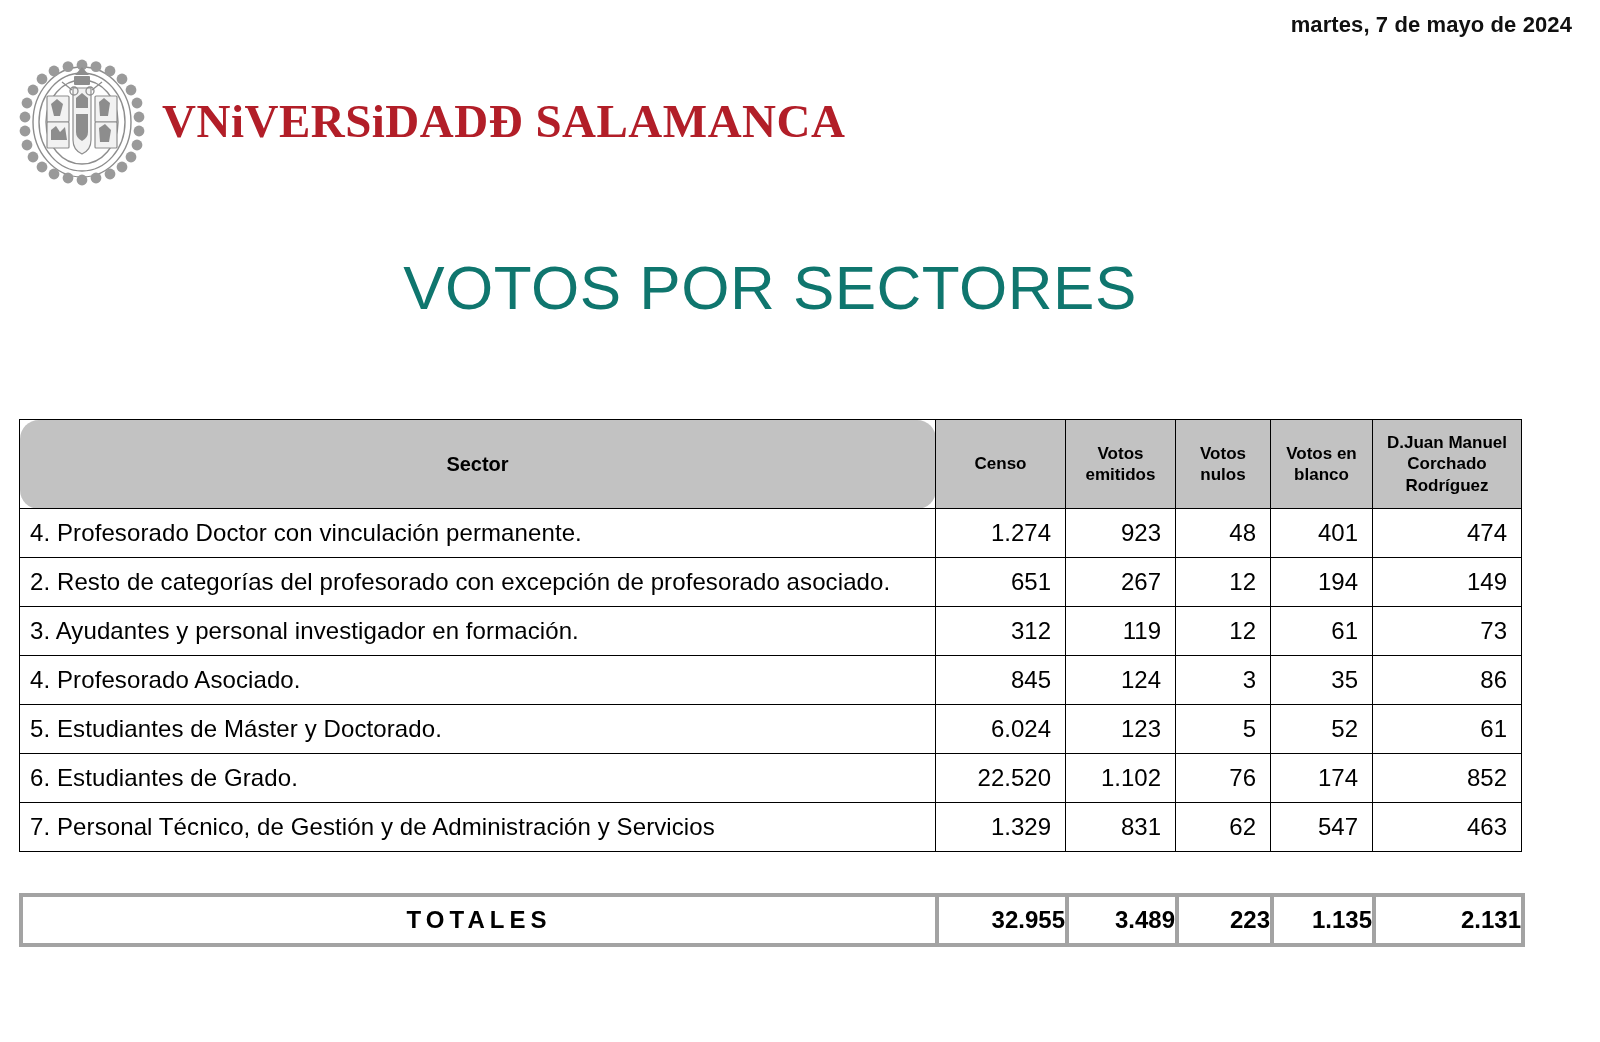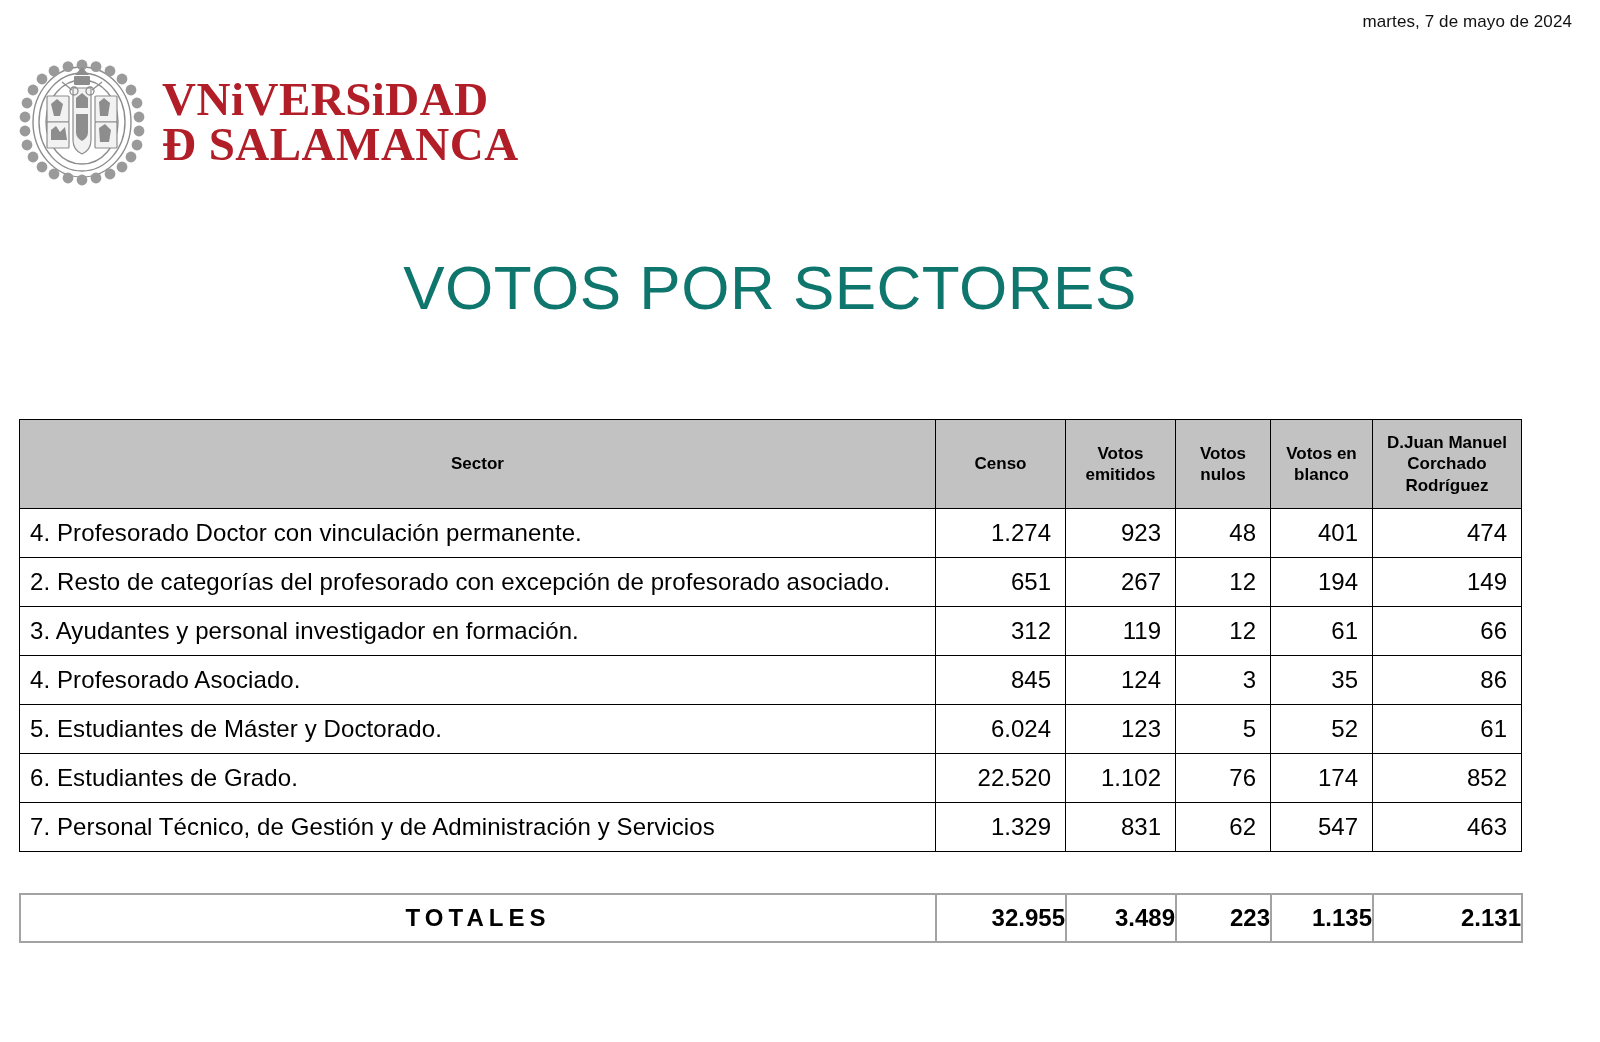--- a/index.html
+++ b/index.html
@@ -15,22 +15,22 @@
     color: #000000;
     position: relative;
     overflow: hidden;
   }
 
   
   .date-line {
     position: absolute;
     top: 12px;
     right: 28px;
-    font-size: 17px;
-    font-weight: 400;
+    font-size: 22px;
+    font-weight: 700;
     letter-spacing: 0.1px;
     color: #111111;
     white-space: nowrap;
   }
 
   
   .logo-block {
     position: absolute;
     top: 58px;
     left: 18px;
@@ -39,21 +39,21 @@
   }
   .seal {
     width: 128px;
     height: 128px;
     flex: 0 0 128px;
     position: relative;
   }
   .logo-wordmark {
     margin-left: 16px;
     display: flex;
-    flex-direction: column;
+    flex-direction: row;
     justify-content: center;
     line-height: 0.96;
   }
   .logo-line {
     font-family: "Liberation Serif", serif;
     color: #b21e28;
     font-size: 47px;
     font-weight: 700;
     letter-spacing: 0.5px;
     white-space: nowrap;
@@ -94,21 +94,22 @@
   thead th {
     background: #c2c2c2;
     font-size: 17px;
     font-weight: 700;
     text-align: center;
     height: 88px;
     line-height: 1.25;
     padding: 2px 4px;
   }
   thead th.sector-head {
-    font-size: 17px;
+    font-size: 20px;
+    border-radius: 19px;
   }
   tbody td {
     height: 48px;
     font-size: 24px;
     font-weight: 400;
   }
   tbody td.sector-cell {
     text-align: left;
     padding-left: 10px;
     letter-spacing: 0.1px;
@@ -132,21 +133,21 @@
     top: 893px;
     left: 19px;
     width: 1502px;
   }
   table.totals {
     border-collapse: collapse;
     table-layout: fixed;
     width: 1502px;
   }
   table.totals td {
-    border: 2px solid #a3a3a3;
+    border: 4px solid #a3a3a3;
     height: 46px;
     padding: 0;
     font-size: 24px;
     font-weight: 700;
     vertical-align: middle;
   }
   td.totals-label {
     text-align: center;
     letter-spacing: 5px;
     font-size: 25px;
@@ -278,21 +279,21 @@
         <td class="num">12</td>
         <td class="num">194</td>
         <td class="num">149</td>
       </tr>
       <tr>
         <td class="sector-cell">3. Ayudantes y personal investigador en formación.</td>
         <td class="num">312</td>
         <td class="num">119</td>
         <td class="num">12</td>
         <td class="num">61</td>
-        <td class="num">66</td>
+        <td class="num">73</td>
       </tr>
       <tr>
         <td class="sector-cell">4. Profesorado Asociado.</td>
         <td class="num">845</td>
         <td class="num">124</td>
         <td class="num">3</td>
         <td class="num">35</td>
         <td class="num">86</td>
       </tr>
       <tr>

